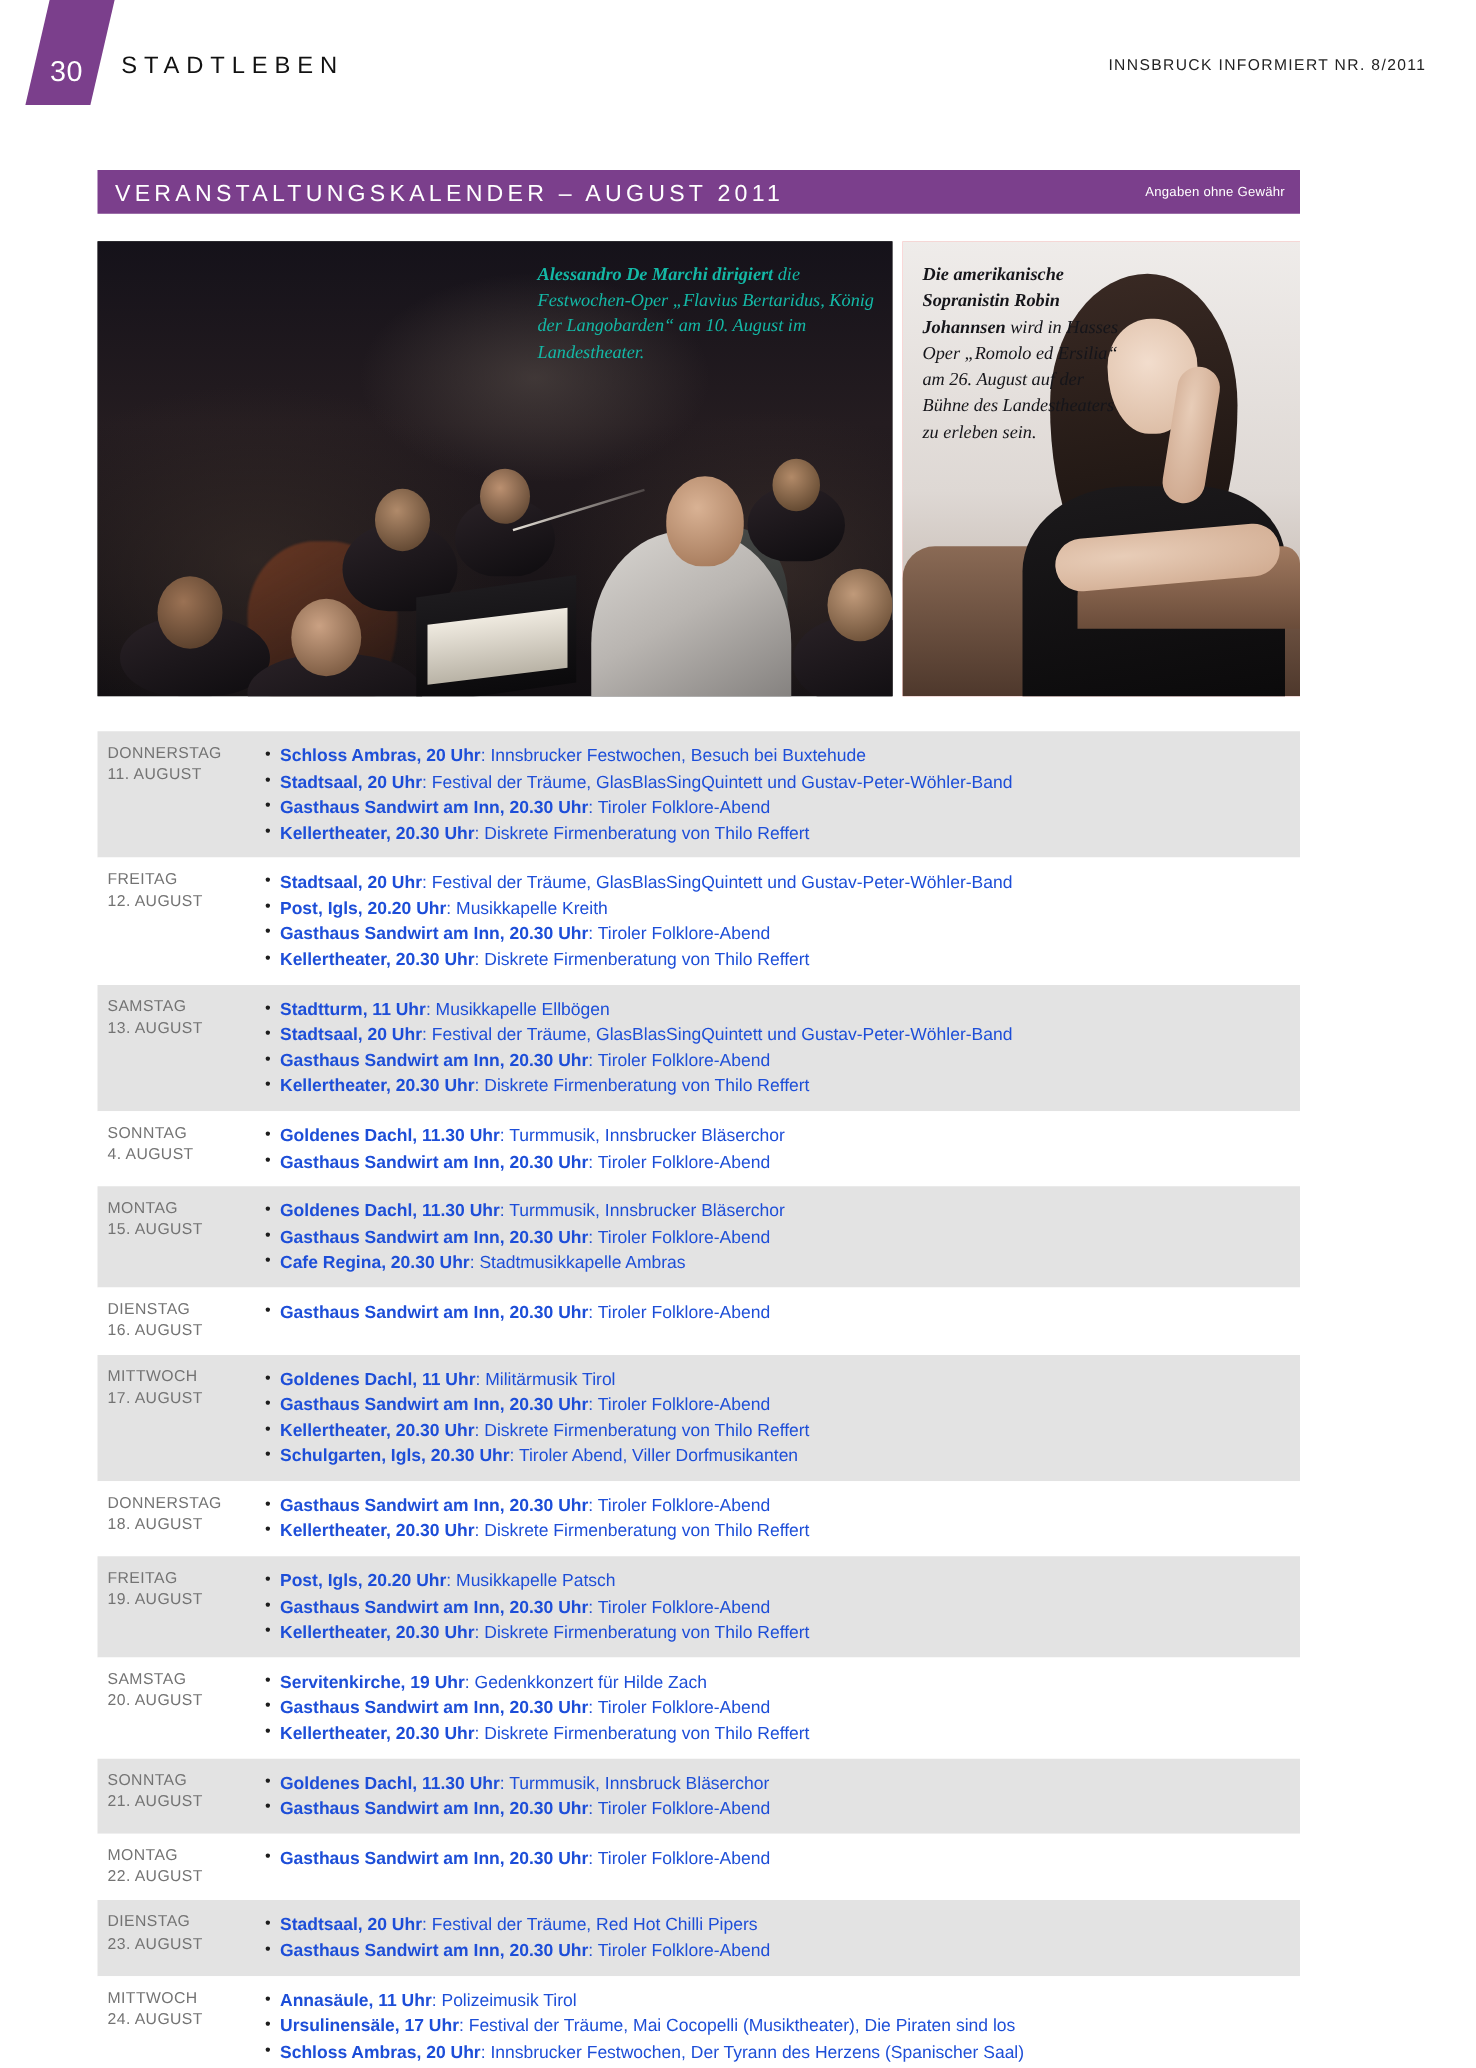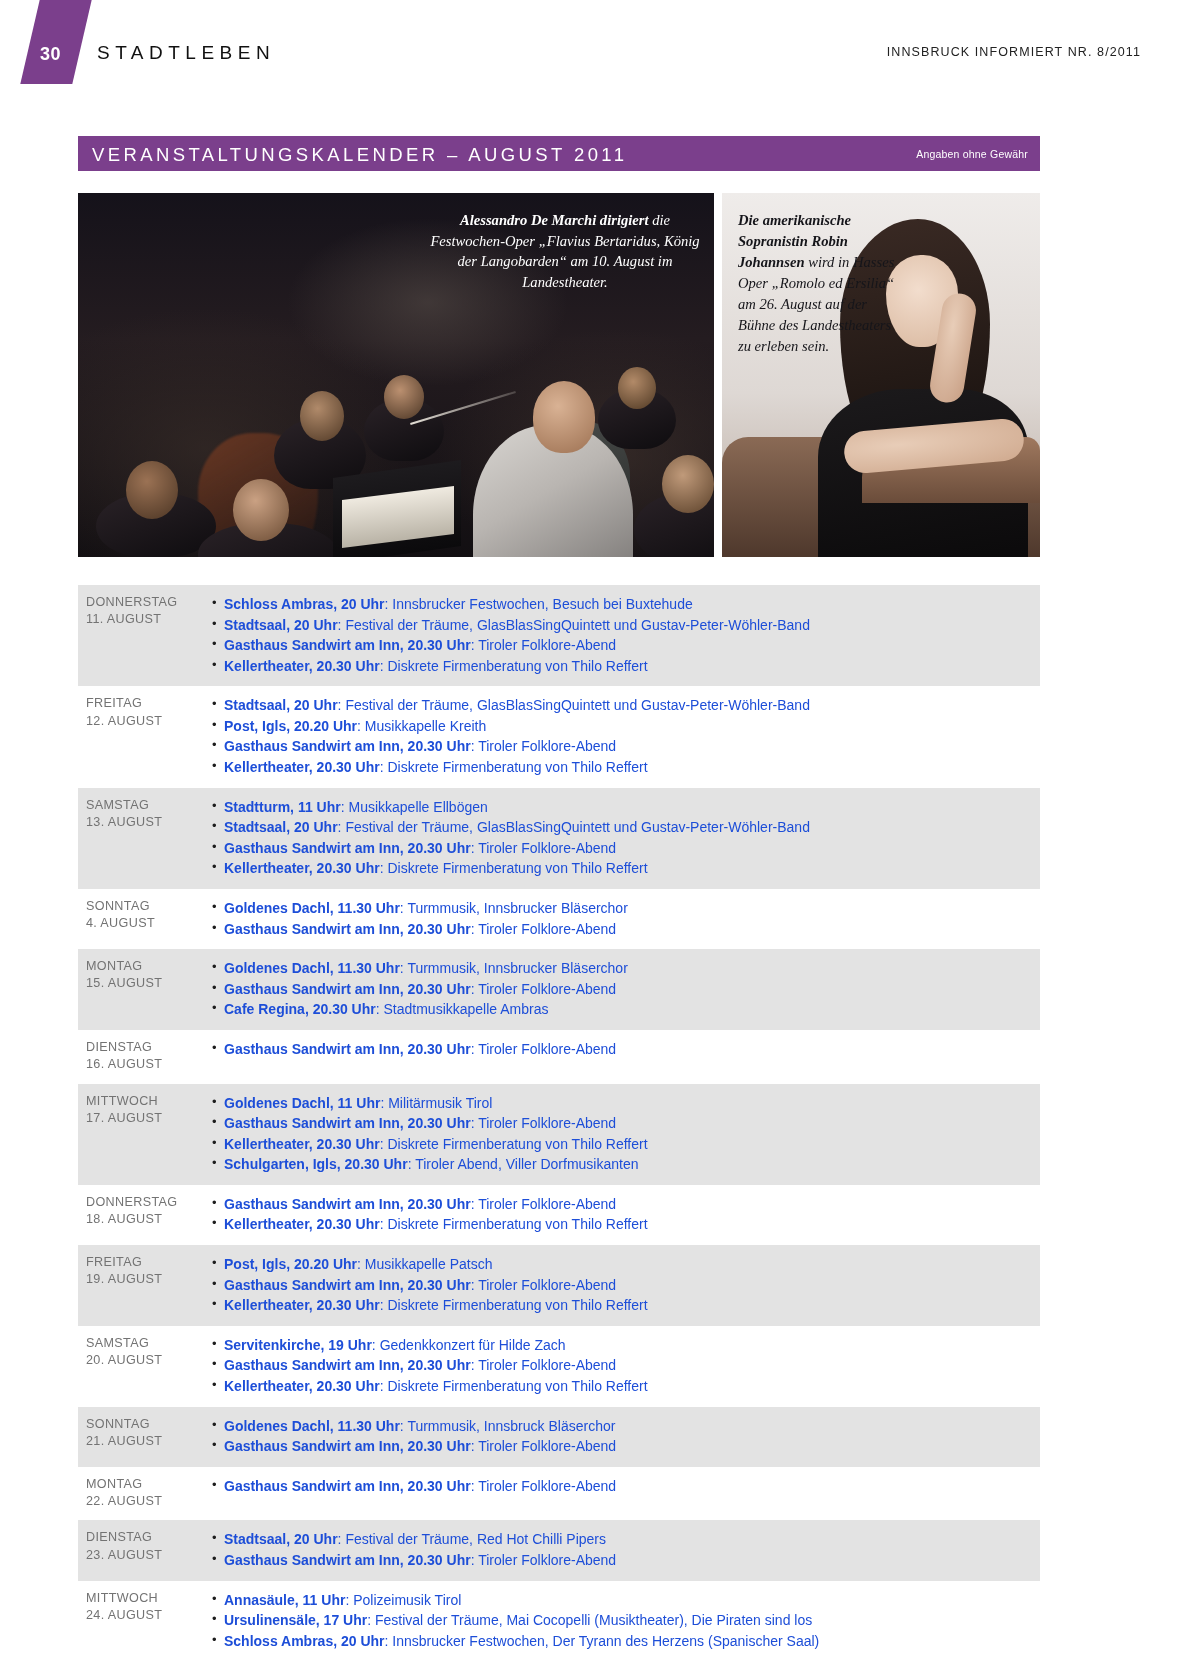--- a/index.html
+++ b/index.html
@@ -26,24 +26,23 @@
     position: absolute;
     top: 0; left: 30px;
     width: 52px; height: 84px;
     background: #7b3f8c;
     transform: skewX(-13deg);
   }
   .page-number {
     position: absolute;
     top: 44px; left: 40px;
     color: #ffffff;
-    font-size: 18px;
+    font-size: 23px;
     letter-spacing: 0.5px;
     z-index: 2;
-    font-weight: bold;
   }
   .section-name {
     position: absolute;
     top: 42px; left: 97px;
     font-size: 19px;
     letter-spacing: 5.5px;
     color: #111;
   }
   .issue-line {
     position: absolute;
@@ -171,25 +170,25 @@
     transform-origin: left top;
     font-size: 7.4px;
     letter-spacing: 0.6px;
     color: #3a3a3a;
     white-space: nowrap;
   }
   .caption-left {
     position: absolute;
     right: 14px; top: 17px;
     width: 270px;
-    text-align: center;
+    text-align: left;
     font-family: "Liberation Serif", serif;
     font-size: 14.6px;
     line-height: 1.42;
-    color: #ffffff;
+    color: #14b8a6;
     font-style: italic;
   }
   .caption-left b { font-style: italic; font-weight: bold; }
 
   
   .portrait-bg {
     position: absolute; inset: 0;
     background: linear-gradient(180deg, #efecea 0%, #ded8d4 55%, #b6a79c 100%);
   }
   .sofa {

